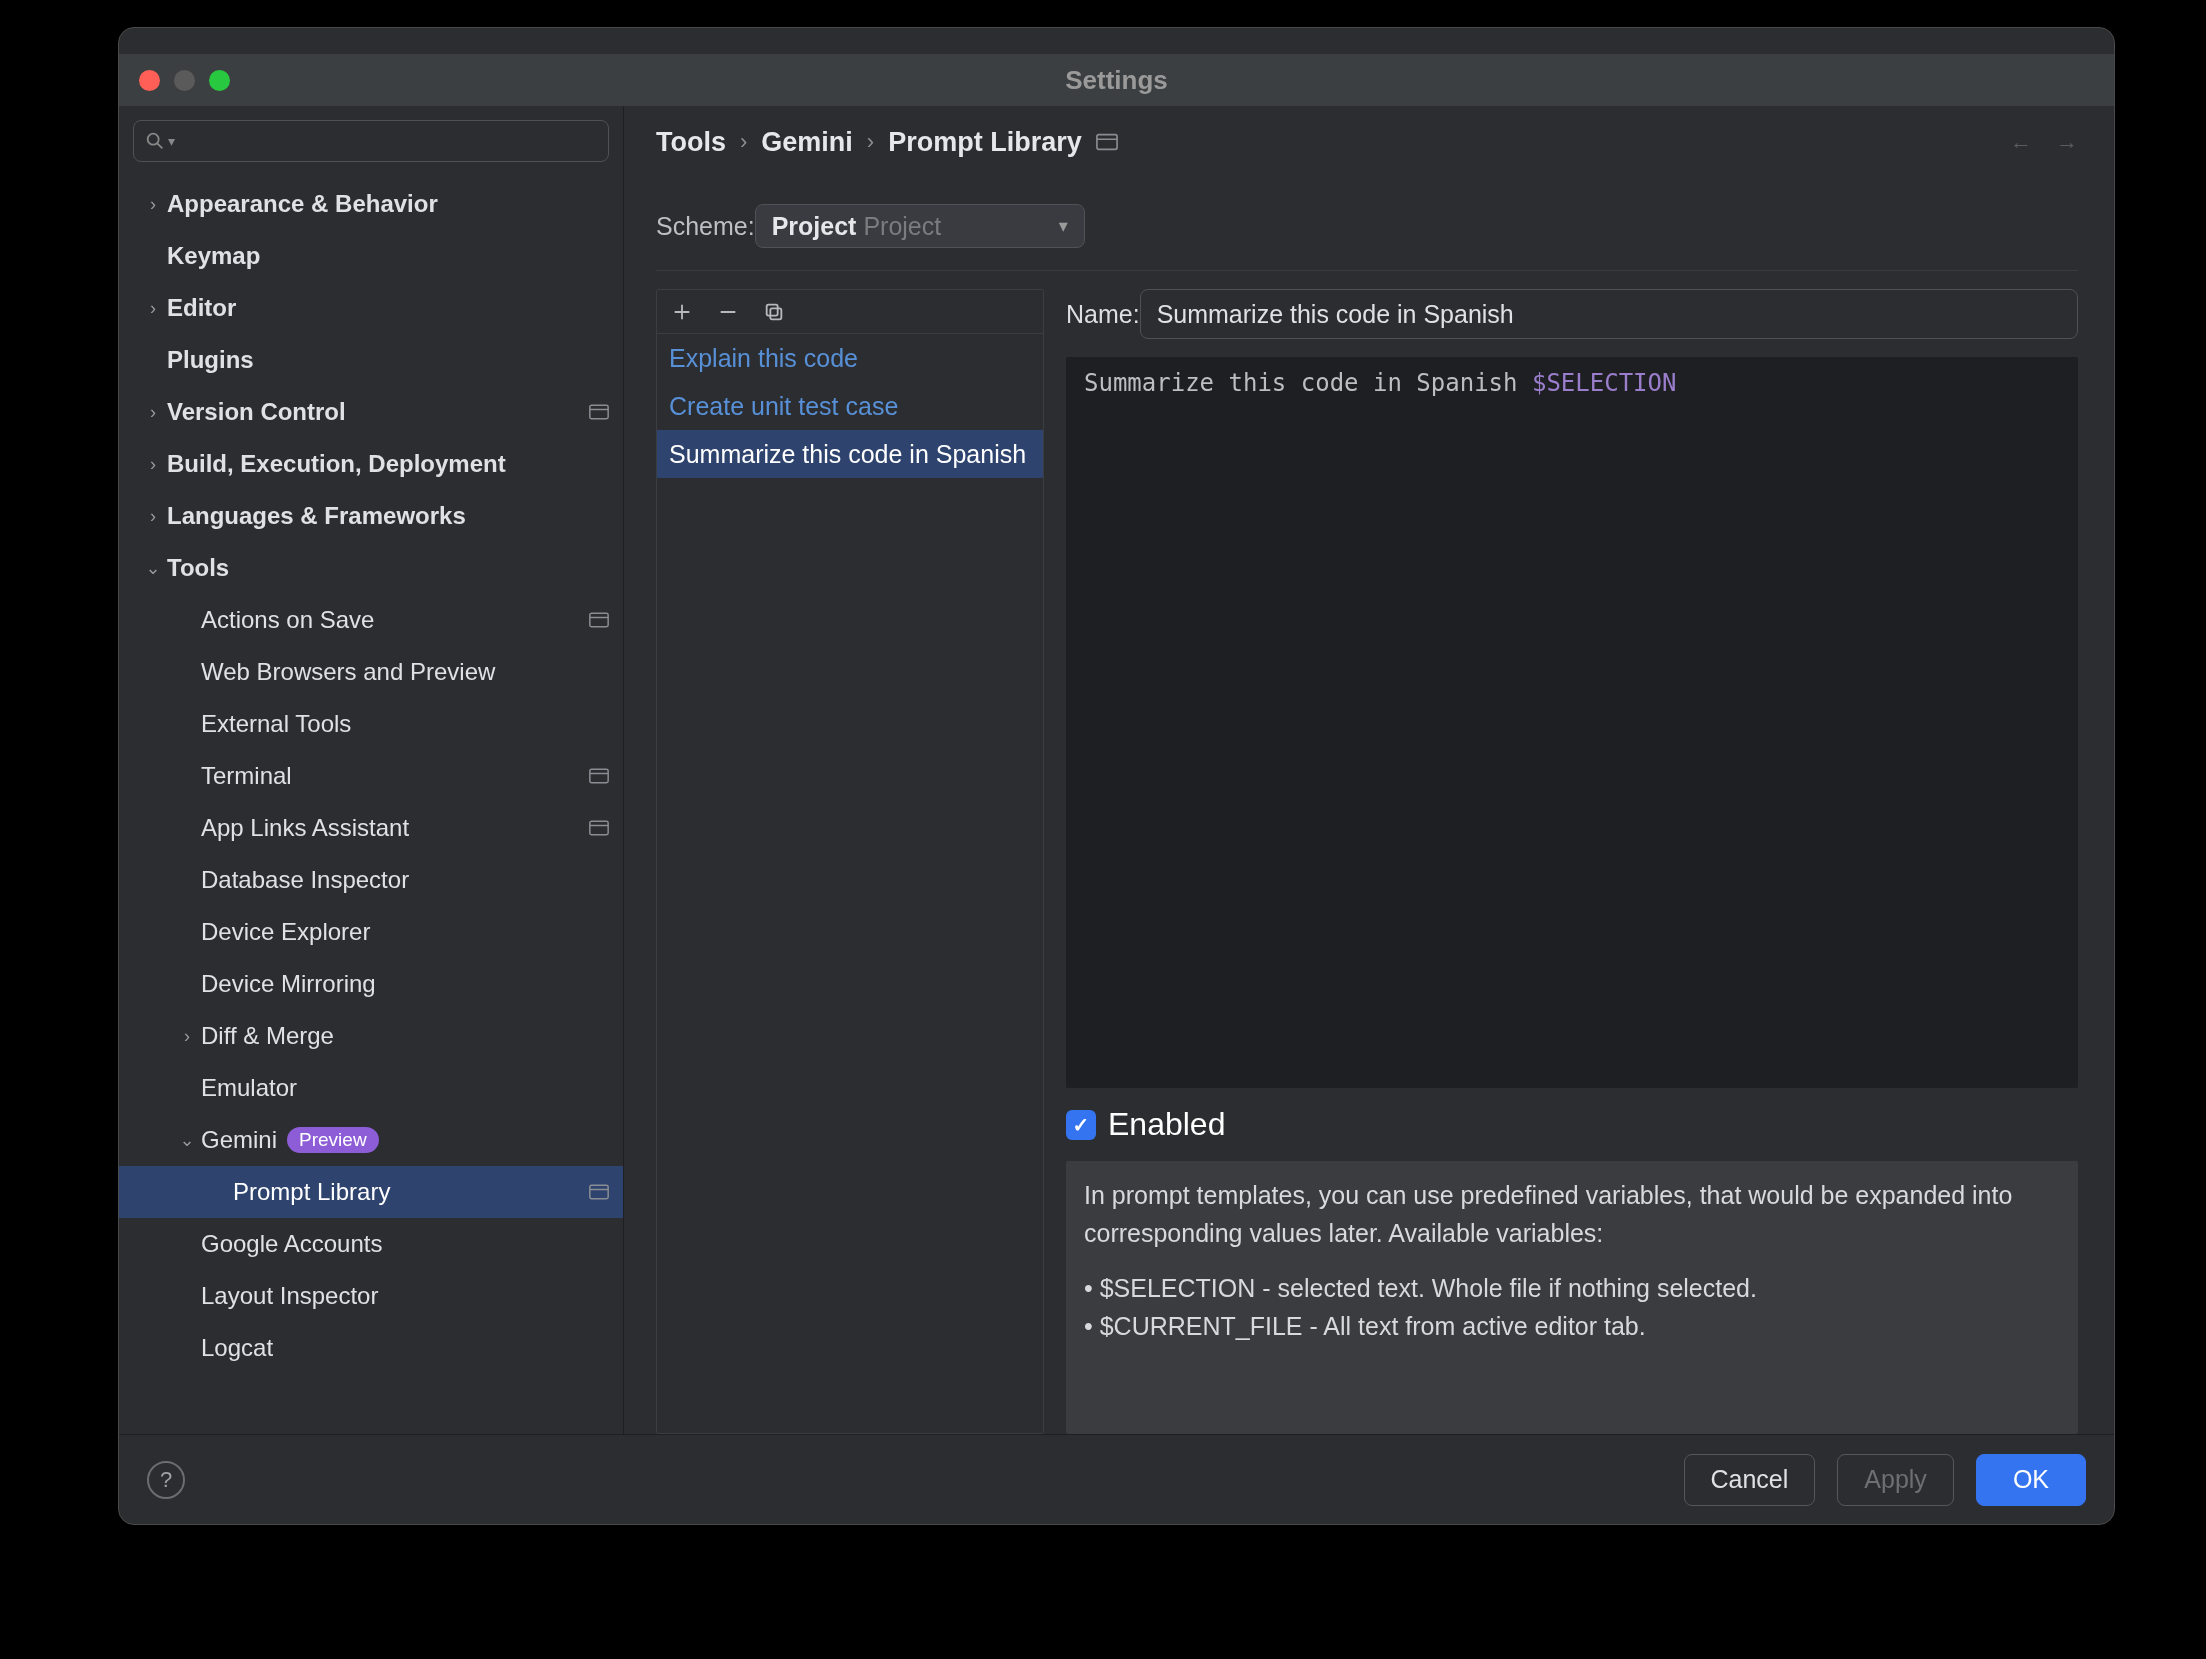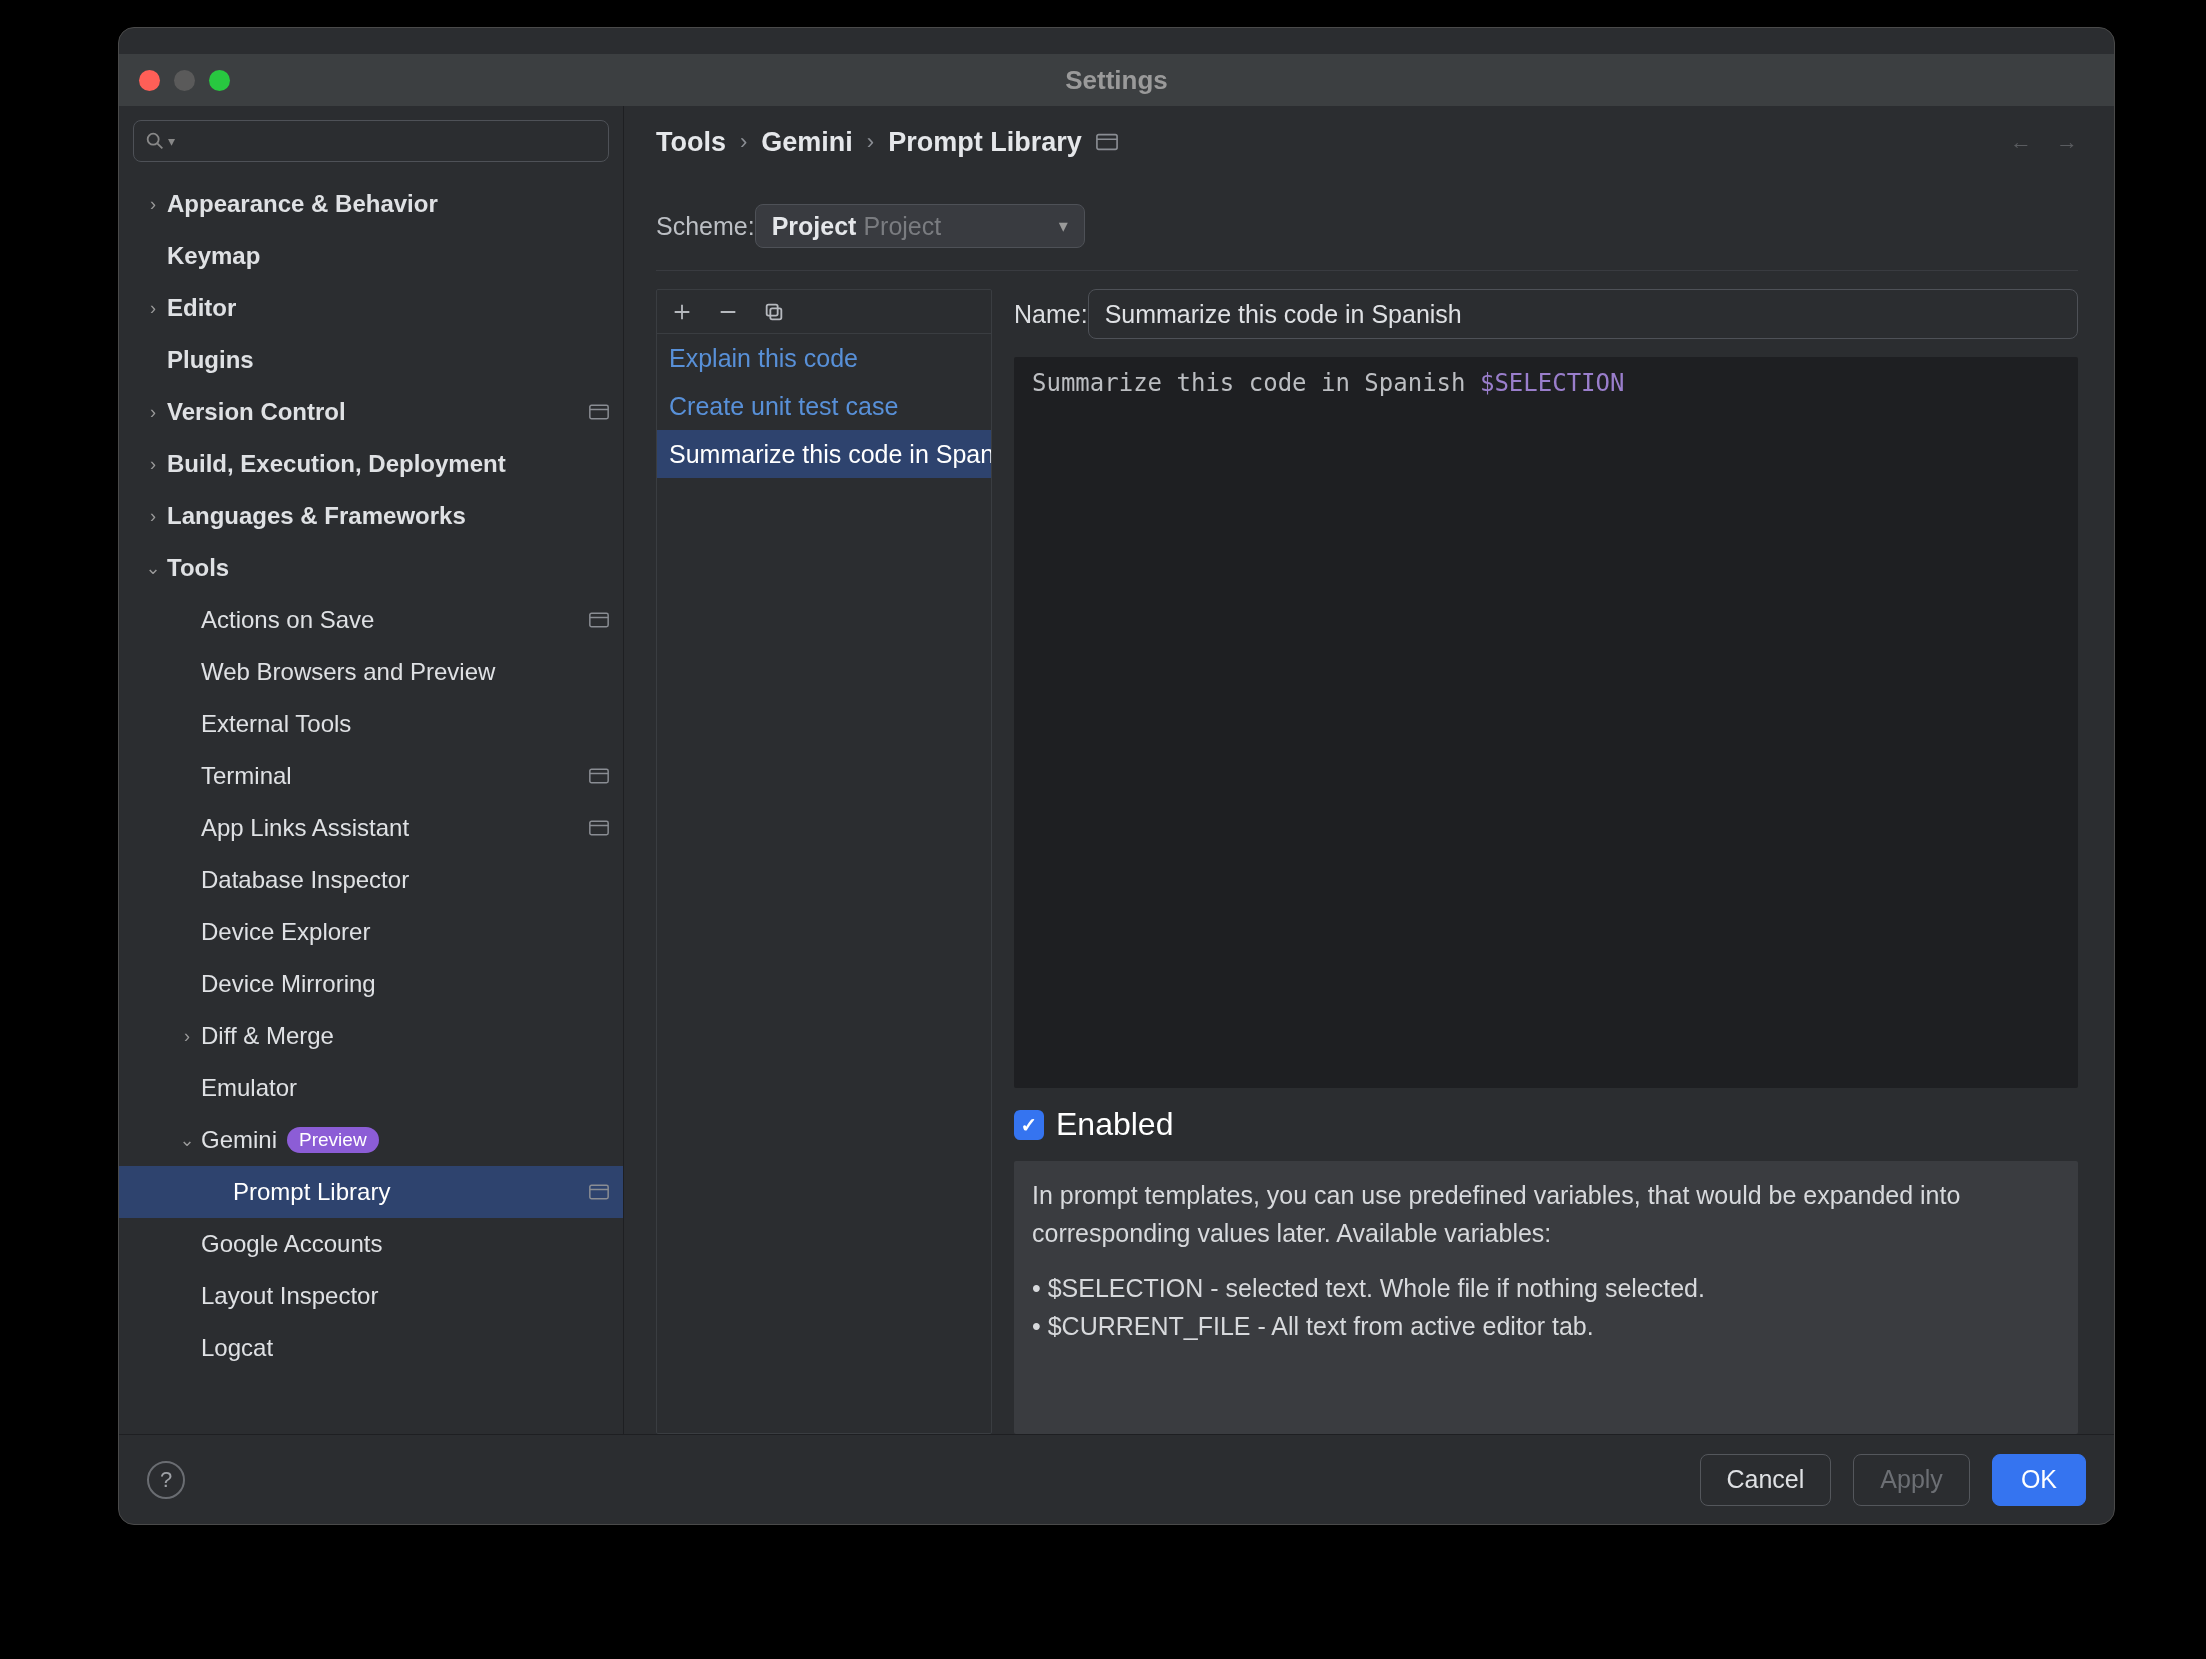--- a/index.html
+++ b/index.html
@@ -209,21 +209,21 @@
     border-top: 1px solid #393b40;
   }
   .prompt-area {
     margin-top: 18px;
     display: flex;
     gap: 22px;
     flex: 1;
     overflow: hidden;
   }
   .prompt-list-panel {
-    width: 336px;
+    width: 388px;
     border: 1px solid #3a3d41;
     border-radius: 2px;
     display: flex;
     flex-direction: column;
     overflow: hidden;
   }
   .list-toolbar {
     height: 44px;
     border-bottom: 1px solid #3a3d41;
     display: flex;
@@ -346,21 +346,21 @@
     font-size: 25px;
     border: 1px solid #54575c;
     background: #2b2d30;
     color: #dfe1e4;
   }
   .btn.disabled { color: #6c6f74; }
   .btn.primary {
     background: #3574f0;
     border-color: #3574f0;
     color: #fff;
-    padding: 0 28px;
+    padding: 0 36px;
   }
 </style>
 </head>
 <body>
 
 <div class="window">
 
   <div class="titlebar">
     <div class="traffic-lights">
       <div class="traffic-light tl-close"></div>

